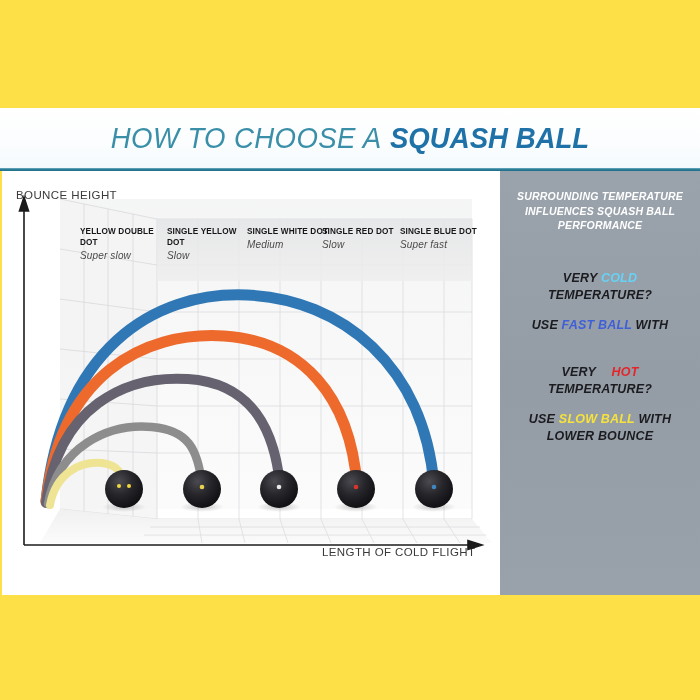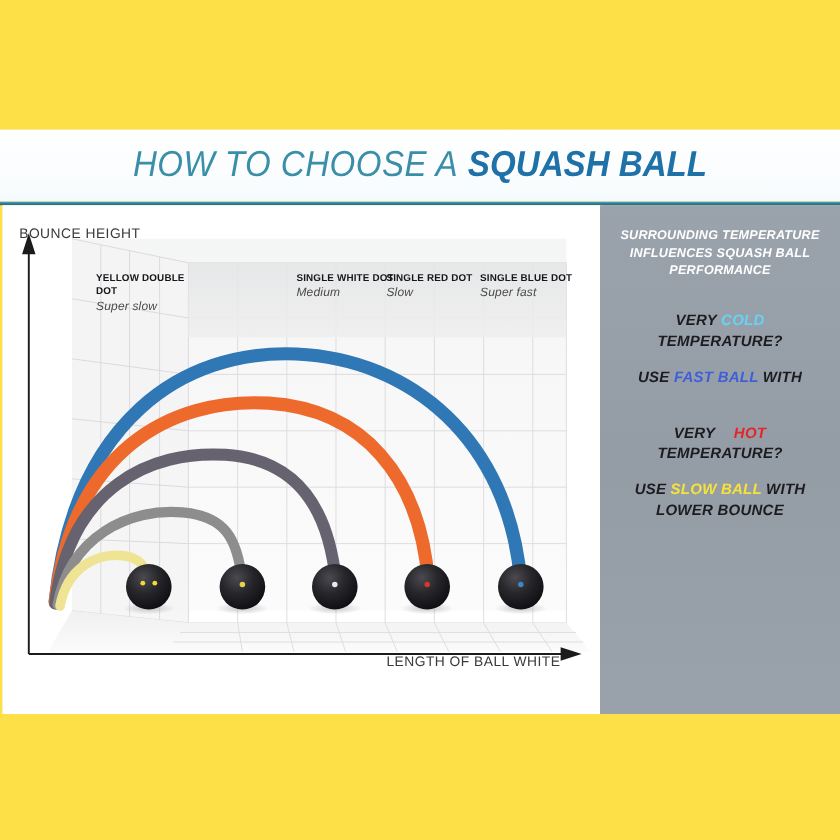--- a/index.html
+++ b/index.html
@@ -34,21 +34,21 @@
   
   .side-panel{
     position:absolute;left:500px;top:171px;width:200px;height:424px;
     background:linear-gradient(180deg,#9aa3ac 0%,#949da6 50%,#99a2ab 100%);
     box-sizing:border-box;padding:18px 14px 0 14px;text-align:center;
   }
   .side-panel .intro{
     font-style:italic;font-weight:bold;font-size:10.5px;line-height:14.5px;
     color:#ffffff;letter-spacing:.2px;text-transform:uppercase;
   }
-  .qa-block{margin-top:26px;}
+  .qa-block{margin-top:37px;}
   .qa-line{
     font-style:italic;font-weight:bold;font-size:12.5px;line-height:17px;
     color:#1c1c20;letter-spacing:.2px;text-transform:uppercase;
   }
   .qa-line .kw-cold{color:#67d2f5;}
   .qa-line .kw-fast{color:#3f5fd8;}
   .qa-line .kw-hot{color:#e3262a;margin-left:12px;}
   .qa-line .kw-slow{color:#f5e23c;}
   .qa-gap{height:13px;}
   .qa-block.second{margin-top:30px;}
@@ -87,21 +87,21 @@
   <div class="header">
     <div class="title">
       <span>HOW TO CHOOSE A</span><span class="strong">SQUASH BALL</span>
     </div>
   </div>
   <div class="rule"></div>
 
   <div class="chart">
 
     <div class="axis-label-y">BOUNCE HEIGHT</div>
-    <div class="axis-label-x">LENGTH OF BALL WHITE</div>
+    <div class="axis-label-x">LENGTH OF COLD FLIGHT</div>
 
     <svg class="plot-svg" viewBox="0 0 500 424" preserveAspectRatio="none">
       <defs>
         <linearGradient id="floorGrad" x1="0" y1="0" x2="0" y2="1">
           <stop offset="0%" stop-color="#f0f0f1"></stop>
           <stop offset="100%" stop-color="#fbfbfb"></stop>
         </linearGradient>
         <linearGradient id="backGrad" x1="0" y1="0" x2="0" y2="1">
           <stop offset="0%" stop-color="#eceded"></stop>
           <stop offset="100%" stop-color="#f8f8f8"></stop>
@@ -220,20 +220,24 @@
         <polygon points="22,26 17.5,40 26.5,40"></polygon>
         <line x1="22" y1="374" x2="468" y2="374"></line>
         <polygon points="480,374 466,369.5 466,378.5"></polygon>
       </g>
     </svg>
 
     <div class="col-head" style="left:78px">
       <span>YELLOW DOUBLE DOT</span>
       <span class="sub">Super slow</span>
     </div>
+    <div class="col-head" style="left:165px">
+      <span>SINGLE YELLOW DOT</span>
+      <span class="sub">Slow</span>
+    </div>
     <div class="col-head" style="left:245px">
       <span>SINGLE WHITE DOT</span>
       <span class="sub">Medium</span>
     </div>
     <div class="col-head" style="left:320px">
       <span>SINGLE RED DOT</span>
       <span class="sub">Slow</span>
     </div>
     <div class="col-head" style="left:398px">
       <span>SINGLE BLUE DOT</span>

